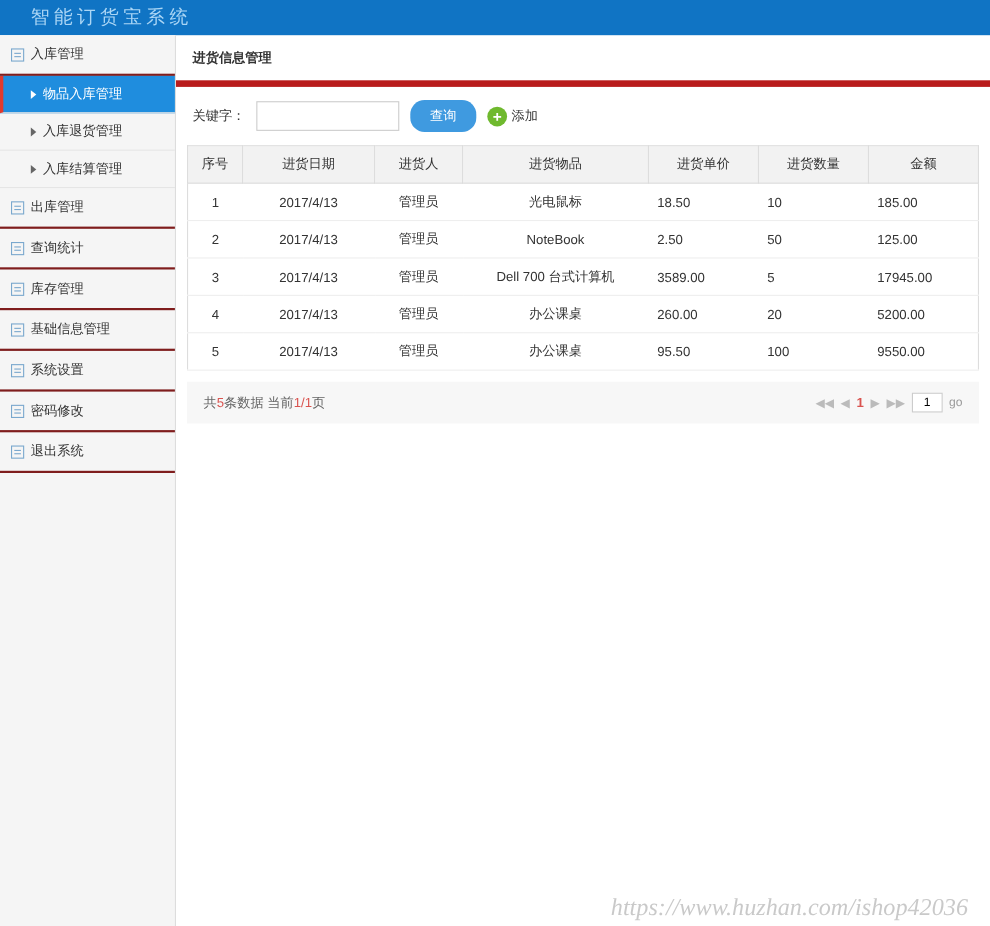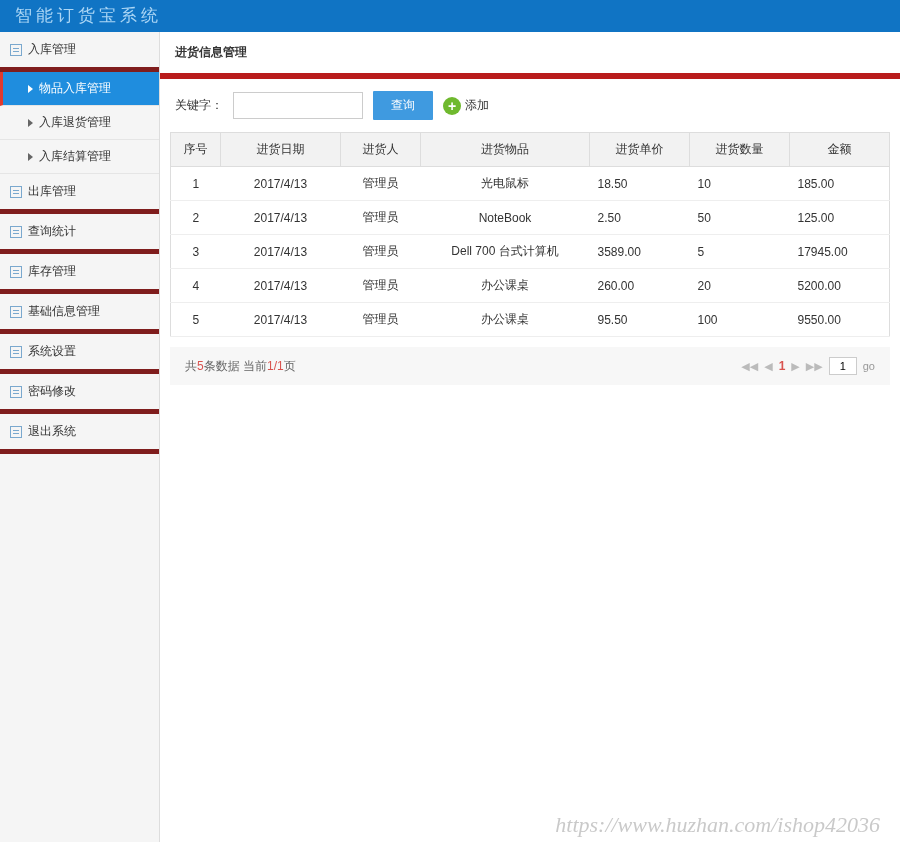--- a/index.html
+++ b/index.html
@@ -1,34 +1,34 @@
 <!DOCTYPE html>
 <html><head>
 <meta charset="utf-8">
 <style>
 * { box-sizing: border-box; margin: 0; padding: 0; }
 body { font-family: "Microsoft YaHei", Arial, sans-serif; font-size: 12px; color: #333; background: #fff; }
-.header { background: #1074c4; color: #abd6f5; height: 32px; line-height: 32px; padding-left: 15px; font-size: 17px; letter-spacing: 4px; }
+.header { background: #1074c4; color: #abd6f5; height: 32px; line-height: 32px; padding-left: 28px; font-size: 17px; letter-spacing: 4px; }
 .container { display: flex; height: calc(100vh - 32px); }
 .sidebar { width: 160px; background: #f5f5f5; border-right: 1px solid #ddd; }
-.nav-item { display: flex; align-items: center; padding: 9px 10px; border-bottom: 5px solid #7f1d1d; color: #333; cursor: pointer; font-size: 12px; }
+.nav-item { display: flex; align-items: center; padding: 9px 10px; border-bottom: 2px solid #7f1d1d; color: #333; cursor: pointer; font-size: 12px; }
 .nav-item .icon { display: inline-block; width: 12px; height: 12px; border: 1px solid #7aa8ce; margin-right: 6px; position: relative; }
 .nav-item .icon::before, .nav-item .icon::after { content: ""; position: absolute; background: #7aa8ce; }
 .nav-item .icon::before { top: 3px; left: 2px; right: 2px; height: 1px; }
 .nav-item .icon::after { top: 6px; left: 2px; right: 2px; height: 1px; }
 .sub-item { display: flex; align-items: center; padding: 8px 10px 8px 28px; border-bottom: 1px solid #e5e5e5; cursor: pointer; font-size: 12px; color: #333; }
 .sub-item.active { background: #1f8dde; color: #ffffff; border-left: 3px solid #e03a2e; padding-left: 25px; }
 .sub-item .arrow { display: inline-block; width: 0; height: 0; border-top: 4px solid transparent; border-bottom: 4px solid transparent; border-left: 5px solid #666; margin-right: 6px; }
 .sub-item.active .arrow { border-left-color: #fff; }
 .main { flex: 1; padding: 0; overflow: auto; }
 .page-title { padding: 12px 15px; font-size: 12px; font-weight: bold; border-bottom: 6px solid #b91c1c; }
 .toolbar { display: flex; align-items: center; padding: 12px 15px; gap: 10px; }
 .toolbar label { font-size: 12px; }
 .toolbar input[type="text"] { width: 130px; height: 27px; border: 1px solid #ccc; padding: 0 6px; }
-.btn-search { background: #3f9ae0; color: #fff; border: none; padding: 6px 18px; border-radius: 1px; cursor: pointer; font-size: 12px; }
+.btn-search { background: #3f9ae0; color: #fff; border: none; padding: 6px 18px; border-radius: 13px; cursor: pointer; font-size: 12px; }
 .btn-add { display: flex; align-items: center; cursor: pointer; font-size: 12px; color: #333; }
 .btn-add .plus { display: inline-flex; align-items: center; justify-content: center; width: 18px; height: 18px; background: #6fb92e; border-radius: 50%; color: #fff; font-weight: bold; margin-right: 4px; font-size: 14px; line-height: 1; }
 .hint { color: #888; font-size: 12px; margin-left: 12px; }
 .table { width: calc(100% - 20px); margin: 0 10px; border-collapse: collapse; border: 1px solid #ddd; }
 .table th { background: #f2f2f2; border: 1px solid #ddd; padding: 8px 6px; text-align: center; font-weight: normal; font-size: 12px; }
 .table td { border-bottom: 1px solid #eee; padding: 8px 6px; font-size: 12px; }
 .table td.c { text-align: center; }
 .table td.l { text-align: left; padding-left: 8px; }
 .pagination { display: flex; align-items: center; justify-content: space-between; padding: 10px 15px; background: #f7f7f7; margin: 10px; font-size: 12px; color: #666; }
 .pagination .right { display: flex; align-items: center; gap: 6px; }

